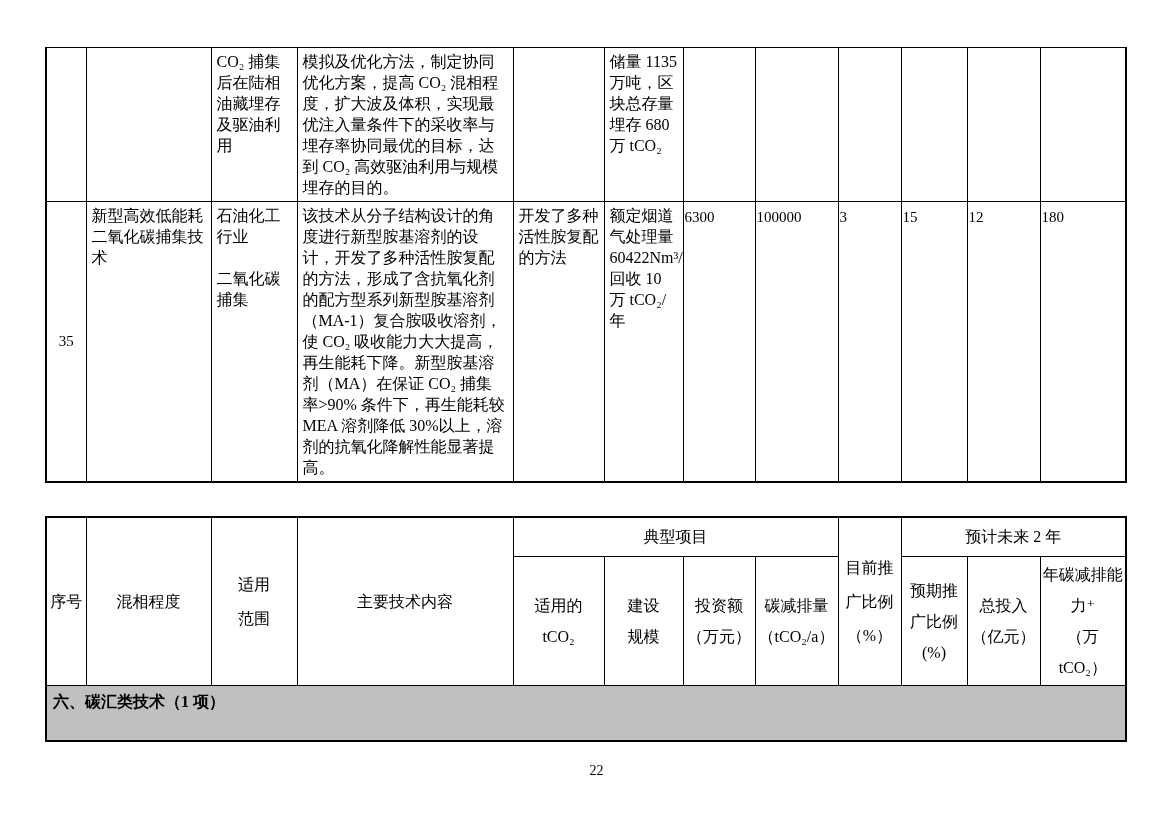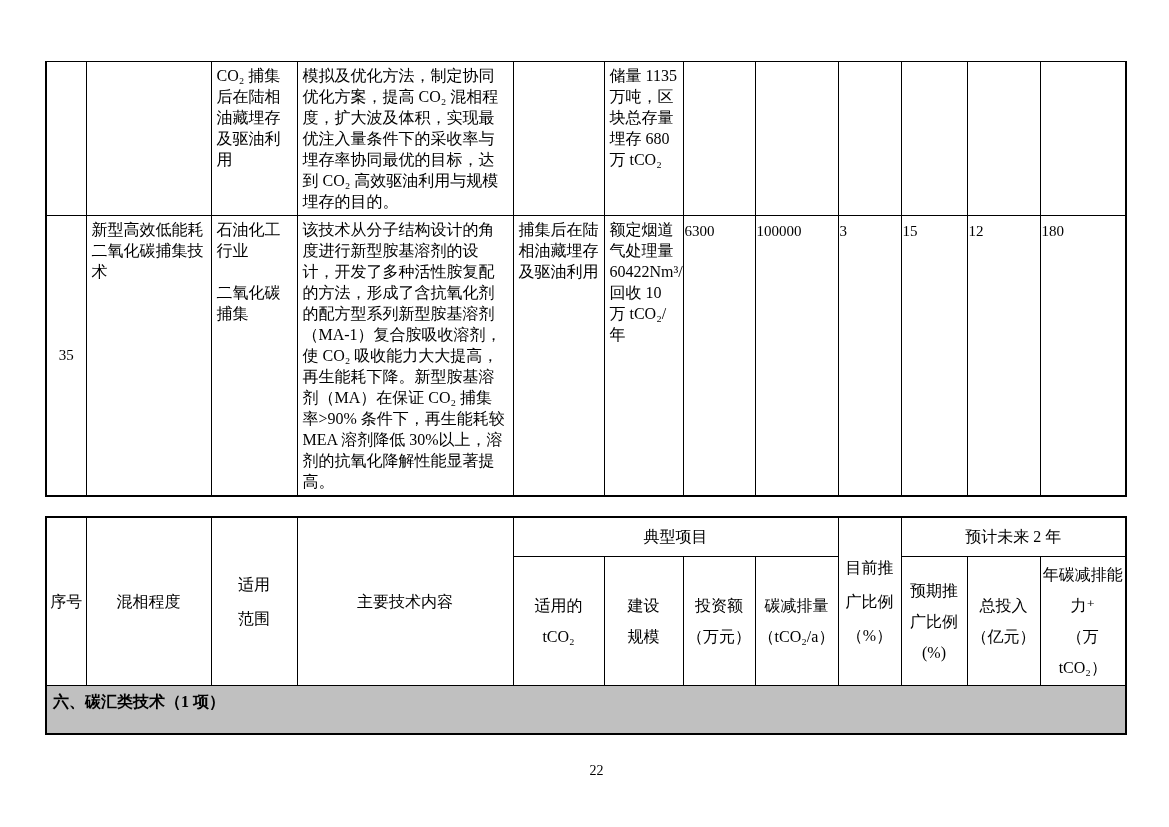--- a/index.html
+++ b/index.html
@@ -14,21 +14,21 @@
 
   table.doc-tbl {
     position: absolute;
     left: 45px;
     width: 1080px;
     border-collapse: collapse;
     table-layout: fixed;
     background: #fff;
     border: 2px solid #000;
   }
-  #t1 { top: 61px; border-top-width: 1px; }
+  #t1 { top: 47px; border-top-width: 1px; }
   #t2 { top: 516px; }
 
   td, th { border: 1px solid #000; overflow: hidden; }
 
   
   td.cell {
     vertical-align: top;
     padding: 3px 5px;
     font-size: 16px;
     line-height: 21px;
@@ -59,21 +59,21 @@
     font-size: 16px;
     text-align: center;
     vertical-align: middle;
     white-space: pre-line;
     line-height: 34px;
     padding: 2px;
   }
   #t2 tr.rowA { height: 38px; }
   #t2 tr.rowB { height: 101px; }
   #t2 tr.rowB th { line-height: 31px; }
-  #t2 tr.band { height: 48px; }
+  #t2 tr.band { height: 55px; }
   #t2 tr.band td {
     background: #c0c0c0;
     font-weight: bold;
     font-size: 16px;
     text-align: left;
     vertical-align: top;
     padding: 6px 6px 2px 6px;
     line-height: 20px;
   }
 
@@ -120,21 +120,21 @@
       <td class="num"></td>
       <td class="num"></td>
     </tr>
     <tr class="r-35">
       <td class="seq">35</td>
       <td class="cell">新型高效低能耗二氧化碳捕集技术</td>
       <td class="cell">石油化工行业
 
 二氧化碳捕集</td>
       <td class="cell">该技术从分子结构设计的角度进行新型胺基溶剂的设计，开发了多种活性胺复配的方法，形成了含抗氧化剂的配方型系列新型胺基溶剂（MA-1）复合胺吸收溶剂，使 CO₂ 吸收能力大大提高，再生能耗下降。新型胺基溶剂（MA）在保证 CO₂ 捕集率&gt;90% 条件下，再生能耗较 MEA 溶剂降低 30%以上，溶剂的抗氧化降解性能显著提高。</td>
-      <td class="cell">捕集后在陆相油藏埋存及驱油利用</td>
+      <td class="cell">开发了多种活性胺复配的方法</td>
       <td class="cell">额定烟道气处理量 60422Nm³/h，回收 10 万 tCO₂/年</td>
       <td class="num">6300</td>
       <td class="num">100000</td>
       <td class="num">3</td>
       <td class="num">15</td>
       <td class="num">12</td>
       <td class="num">180</td>
     </tr>
   </tbody>
     </table>

